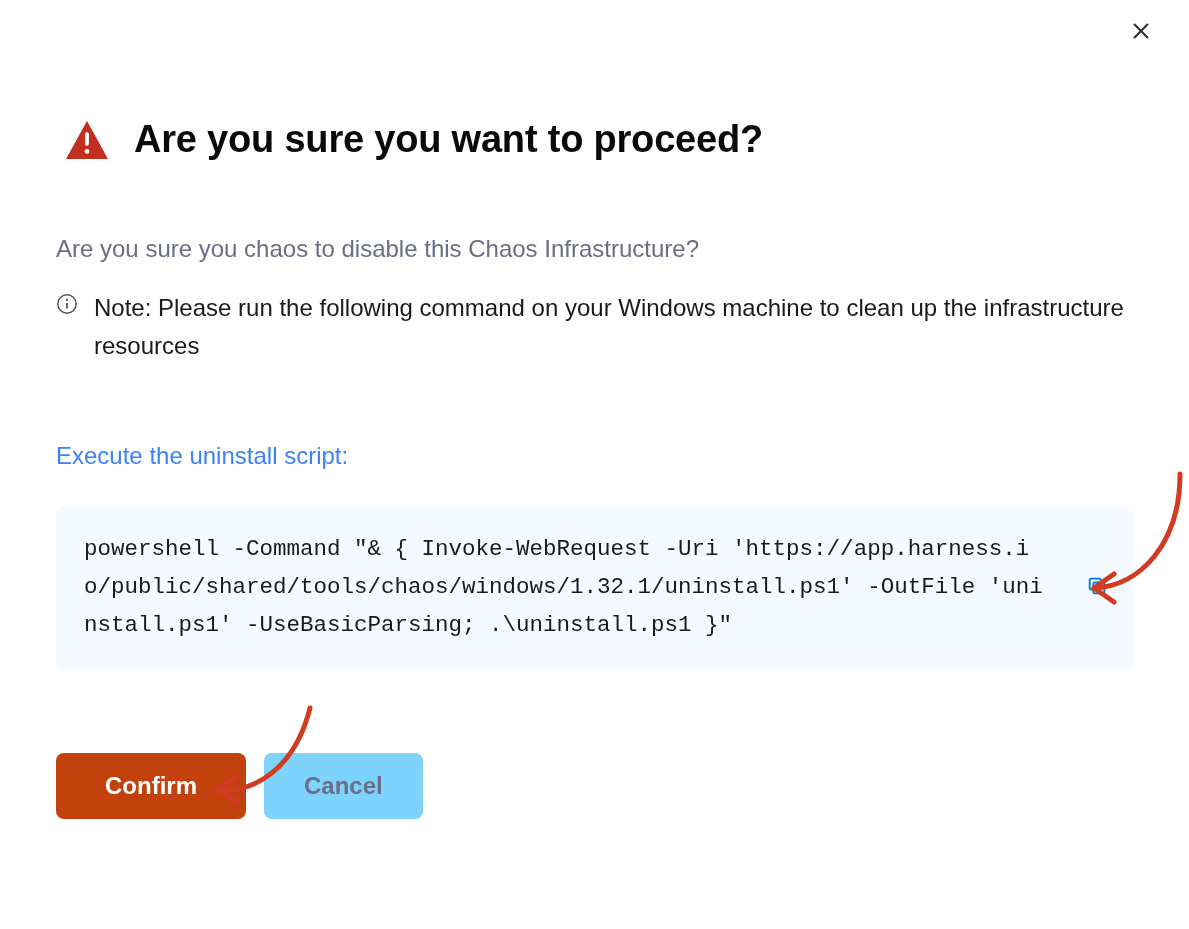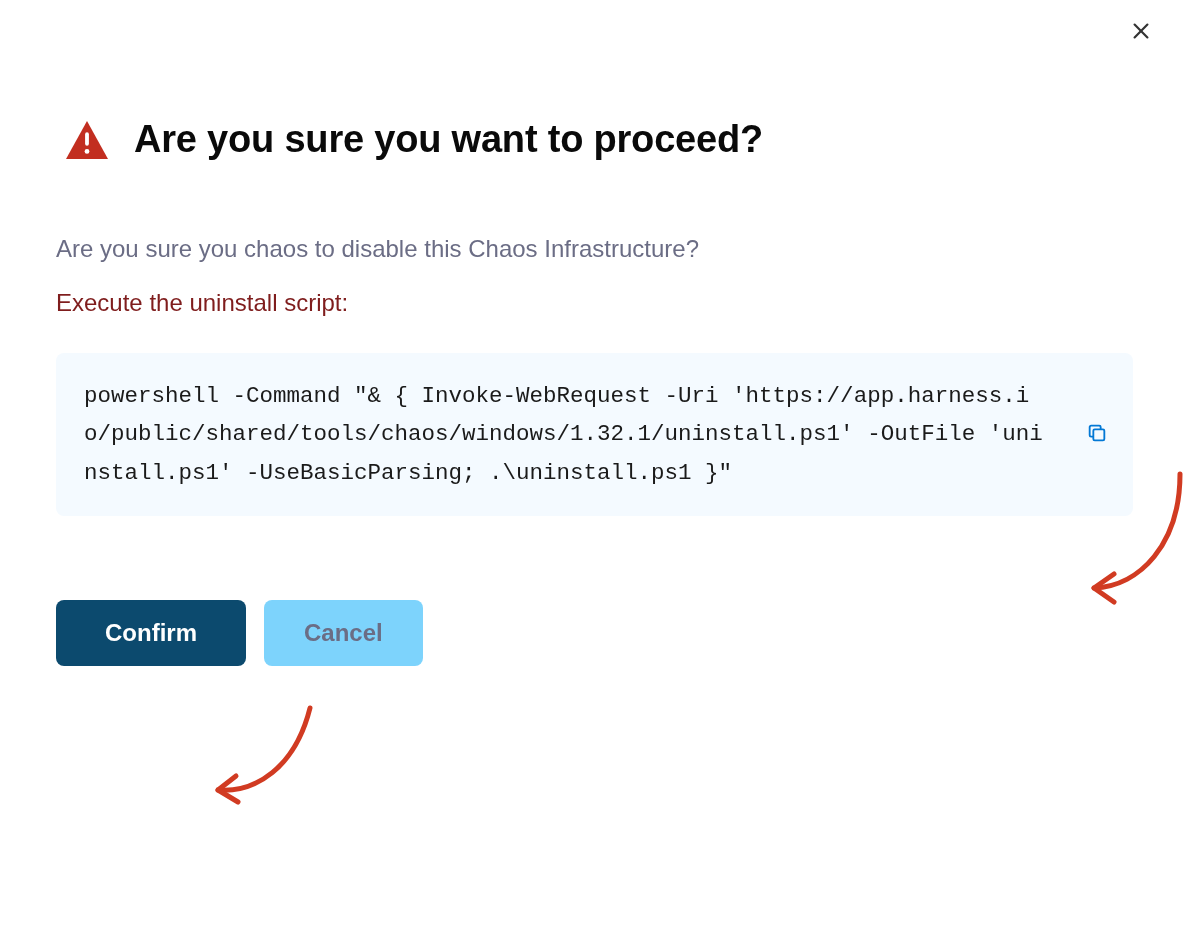--- a/index.html
+++ b/index.html
@@ -63,21 +63,21 @@
       margin-top: 4px;
     }
     .info-icon svg { width: 22px; height: 22px; }
     .note-text {
       font-size: 24px;
       line-height: 1.6;
       color: #1a1a1a;
     }
     .script-label {
       font-size: 24px;
-      color: #7f1d1d;
+      color: #3b82f6;
       margin-bottom: 36px;
     }
     .code-block {
       background: #f4faff;
       border-radius: 8px;
       padding: 24px 84px 24px 28px;
       position: relative;
       margin-bottom: 84px;
     }
     .code-text {
@@ -114,21 +114,21 @@
       border-radius: 8px;
       font-size: 24px;
       font-weight: 600;
       cursor: pointer;
       border: none;
       display: inline-flex;
       align-items: center;
       justify-content: center;
     }
     .btn-danger {
-      background: #0c4a6e;
+      background: #c2410c;
       color: #fff;
       min-width: 190px;
     }
     .btn-cancel {
       background: #7dd3fc;
       color: #6b6d85;
       min-width: 156px;
     }
     
     .arrow { position:absolute; pointer-events:none; }
@@ -156,20 +156,30 @@
         <path d="M24 2 L46 42 L2 42 Z" fill="#c22e20"></path>
         <rect x="22" y="14" width="4" height="14" rx="2" fill="#fff"></rect>
         <circle cx="24" cy="34" r="2.5" fill="#fff"></circle>
       </svg>
     </span>
     <h1 class="title">Are you sure you want to proceed?</h1>
   </div>
 
   <p class="subtitle">Are you sure you chaos to disable this Chaos Infrastructure?</p>
 
+  <div class="note-row">
+    <span class="info-icon">
+      <svg viewBox="0 0 24 24" fill="none" stroke="#555" stroke-width="1.6">
+        <circle cx="12" cy="12" r="10"></circle>
+        <line x1="12" y1="11" x2="12" y2="17" stroke-width="2"></line>
+        <circle cx="12" cy="7.5" r="1.2" fill="#555" stroke="none"></circle>
+      </svg>
+    </span>
+    <p class="note-text">Note: Please run the following command on your Windows machine to clean up the infrastructure resources</p>
+  </div>
 
   <p class="script-label">Execute the uninstall script:</p>
 
   <div class="code-block">
     <div class="code-text">powershell -Command "&amp; { Invoke-WebRequest -Uri 'https://app.harness.io/public/shared/tools/chaos/windows/1.32.1/uninstall.ps1' -OutFile 'uninstall.ps1' -UseBasicParsing; .\uninstall.ps1 }"</div>
     <button class="copy-btn">
       <span>
         <svg viewBox="0 0 24 24" fill="none" stroke="currentColor" stroke-width="2">
           <rect x="8" y="8" width="12" height="12" rx="1.5"></rect>
           <path d="M16 8 V5.5 A1.5 1.5 0 0 0 14.5 4 H5.5 A1.5 1.5 0 0 0 4 5.5 V14.5 A1.5 1.5 0 0 0 5.5 16 H8"></path>

